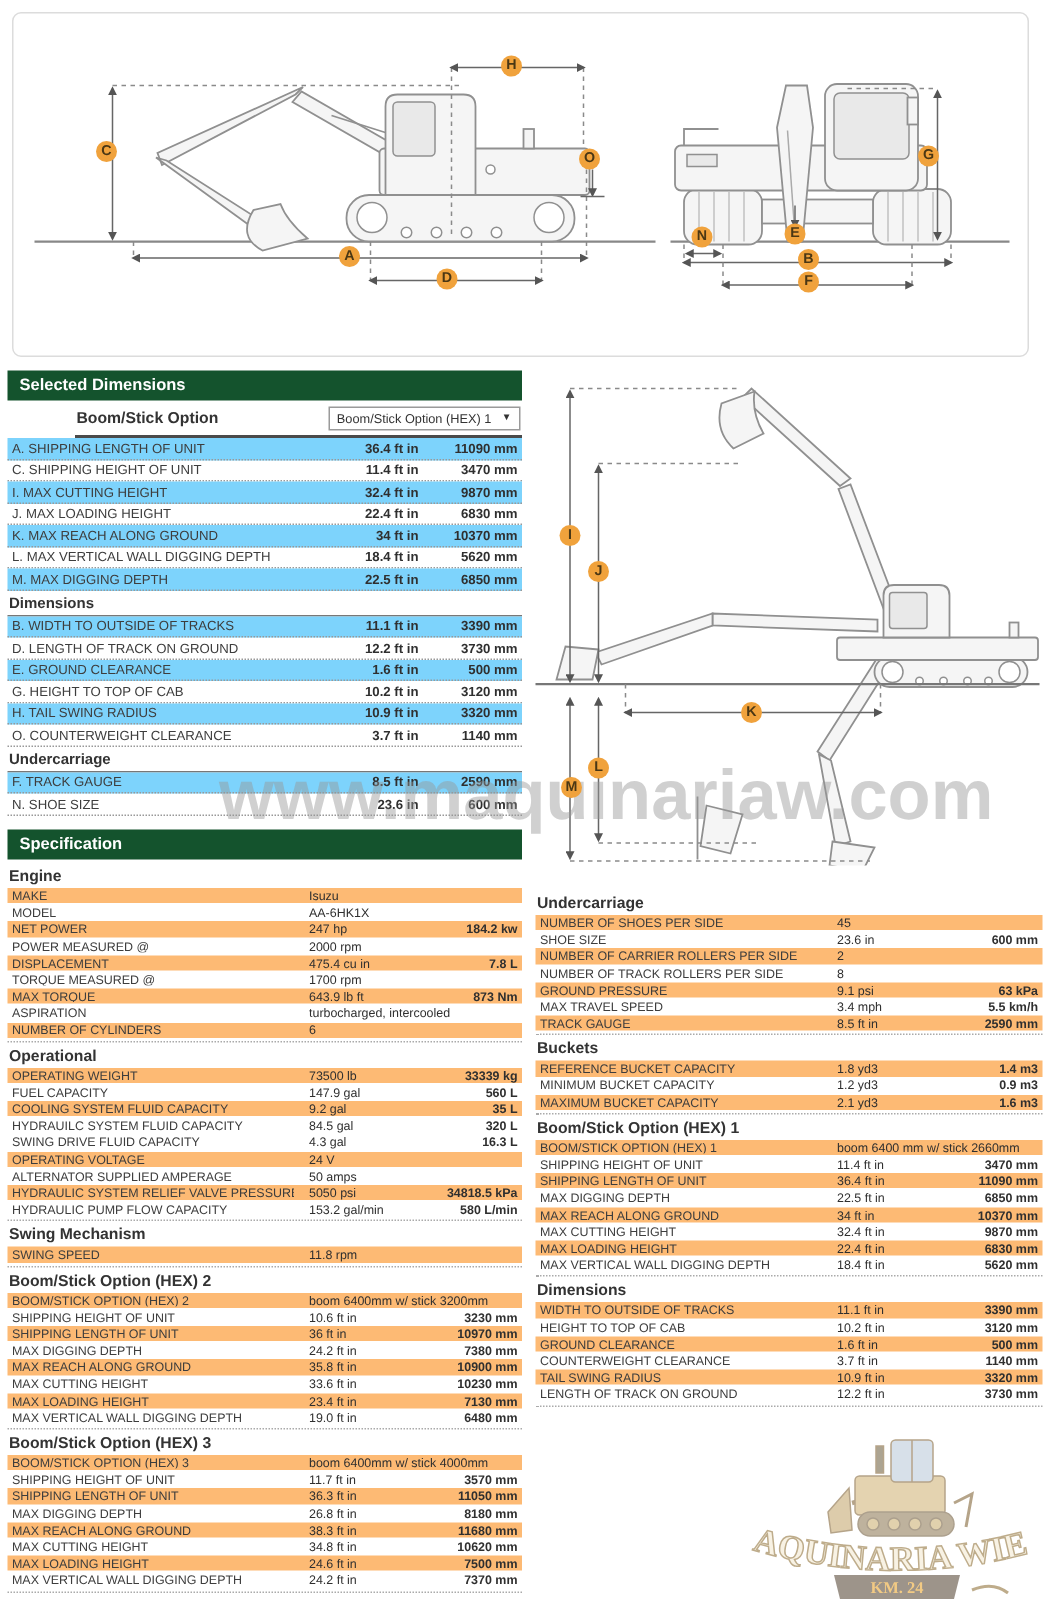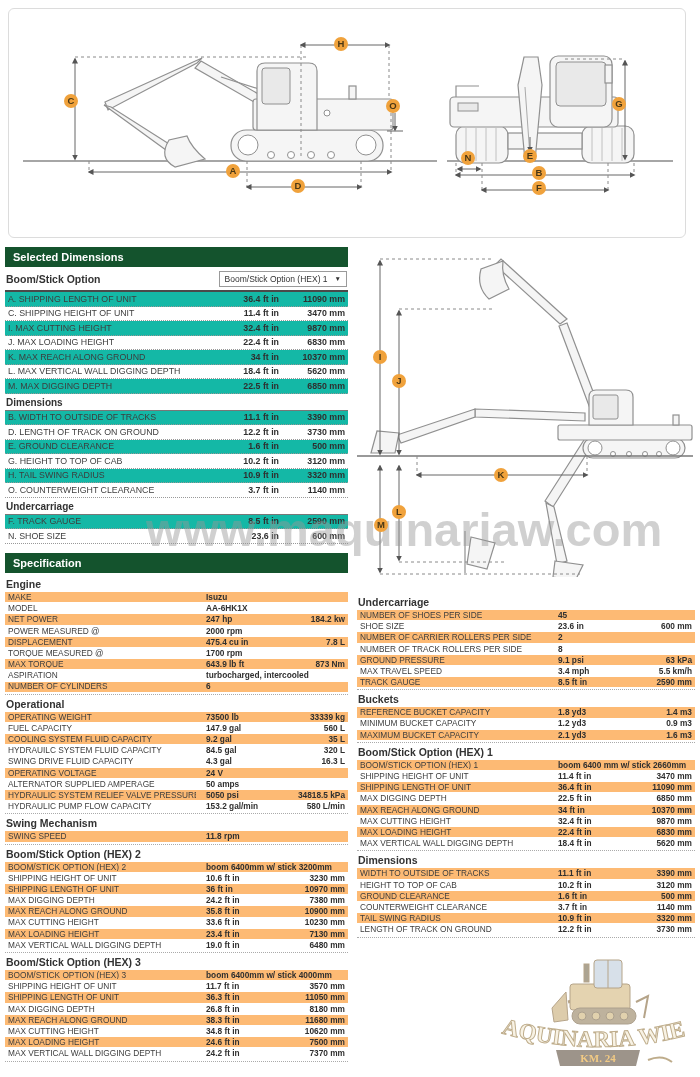--- a/index.html
+++ b/index.html
@@ -26,34 +26,34 @@
     z-index: 45; line-height: 1;
   }
   
   #selpanel { position: absolute; left: 5px; top: 247px; width: 343px; }
   .darkbar {
     background: #14532d; color: #fff; font-weight: bold; font-size: 11px;
     height: 20px; line-height: 20px; padding-left: 8px;
   }
   .optrow {
     display: flex; justify-content: space-between; align-items: center;
-    height: 25px; border-bottom: 2px solid #4a4a4a; padding: 0 1px;
+    height: 25px; border-bottom: 2px solid #4a4a4a; padding: 0 1px; margin-left: 45px;
   }
   .optlabel { font-weight: bold; font-size: 10.5px; color: #333; }
   .dropdown {
     border: 1px solid #9a9a9a; background: #fff; color: #333;
     font-size: 8.5px; padding: 2px 5px;
     display: inline-flex; align-items: center; gap: 7px; cursor: default;
   }
   .caret { font-size: 6.5px; }
   .trow {
     display: flex; align-items: center; height: 14.5px;
     border-bottom: 1px dotted #999; font-size: 8.8px; color: #3d3d3d; padding: 0 3px;
   }
-  .trow.hl { background: #14b8a6; }
+  .trow.hl { background: #7dd3fc; }
   .tl { flex: 1; white-space: nowrap; overflow: hidden; }
   .tv { width: 82px; text-align: right; font-weight: bold; color: #2f2f2f; }
   .tm { width: 66px; text-align: right; font-weight: bold; color: #2f2f2f; }
   .subhead {
     font-weight: bold; font-size: 10px; color: #333;
     height: 17px; line-height: 17px; border-bottom: 1px solid #777; padding-left: 1px;
   }
   
   #reach { position: absolute; left: 355px; top: 247px; width: 340px; height: 330px; }
   
@@ -61,21 +61,21 @@
   #leftcol  { position: absolute; left: 5px;   top: 575px; width: 343px; }
   #rightcol { position: absolute; left: 357px; top: 593px; width: 338px; }
   .sechead { font-weight: bold; font-size: 10.5px; line-height: 12px; color: #333; margin: 3px 0 2px; padding-left: 1px; }
   .spec-section { border-bottom: 1px dotted #aaa; padding-bottom: 1px; margin-bottom: 2px; }
   .srow {
     display: flex; align-items: center; height: 10.2px; margin-bottom: 1px;
     font-size: 8.3px; color: #3d3d3d; padding: 0 3px; line-height: 1;
   }
   .srow.sh { background: #fdba74; }
   .sl { width: 188px; white-space: nowrap; overflow: hidden; }
-  .sv { flex: 1; font-weight: bold; color: #2f2f2f; white-space: nowrap; padding-left: 10px; }
+  .sv { flex: 1; font-weight: normal; color: #2f2f2f; white-space: nowrap; padding-left: 10px; }
   .sm { text-align: right; font-weight: bold; color: #2f2f2f; white-space: nowrap; }
   
   #watermark {
     position: absolute; left: 146px; top: 502px;
     font-size: 47px; font-weight: bold; letter-spacing: 0;
     color: rgba(150,150,150,0.45); white-space: nowrap;
     z-index: 40; pointer-events: none;
   }
   #logo { position: absolute; left: 498px; top: 950px; width: 200px; height: 127px; opacity: 0.55; z-index: 10; }
   svg .art { fill: #f5f5f5; stroke: #909090; stroke-width: 1.2; }

